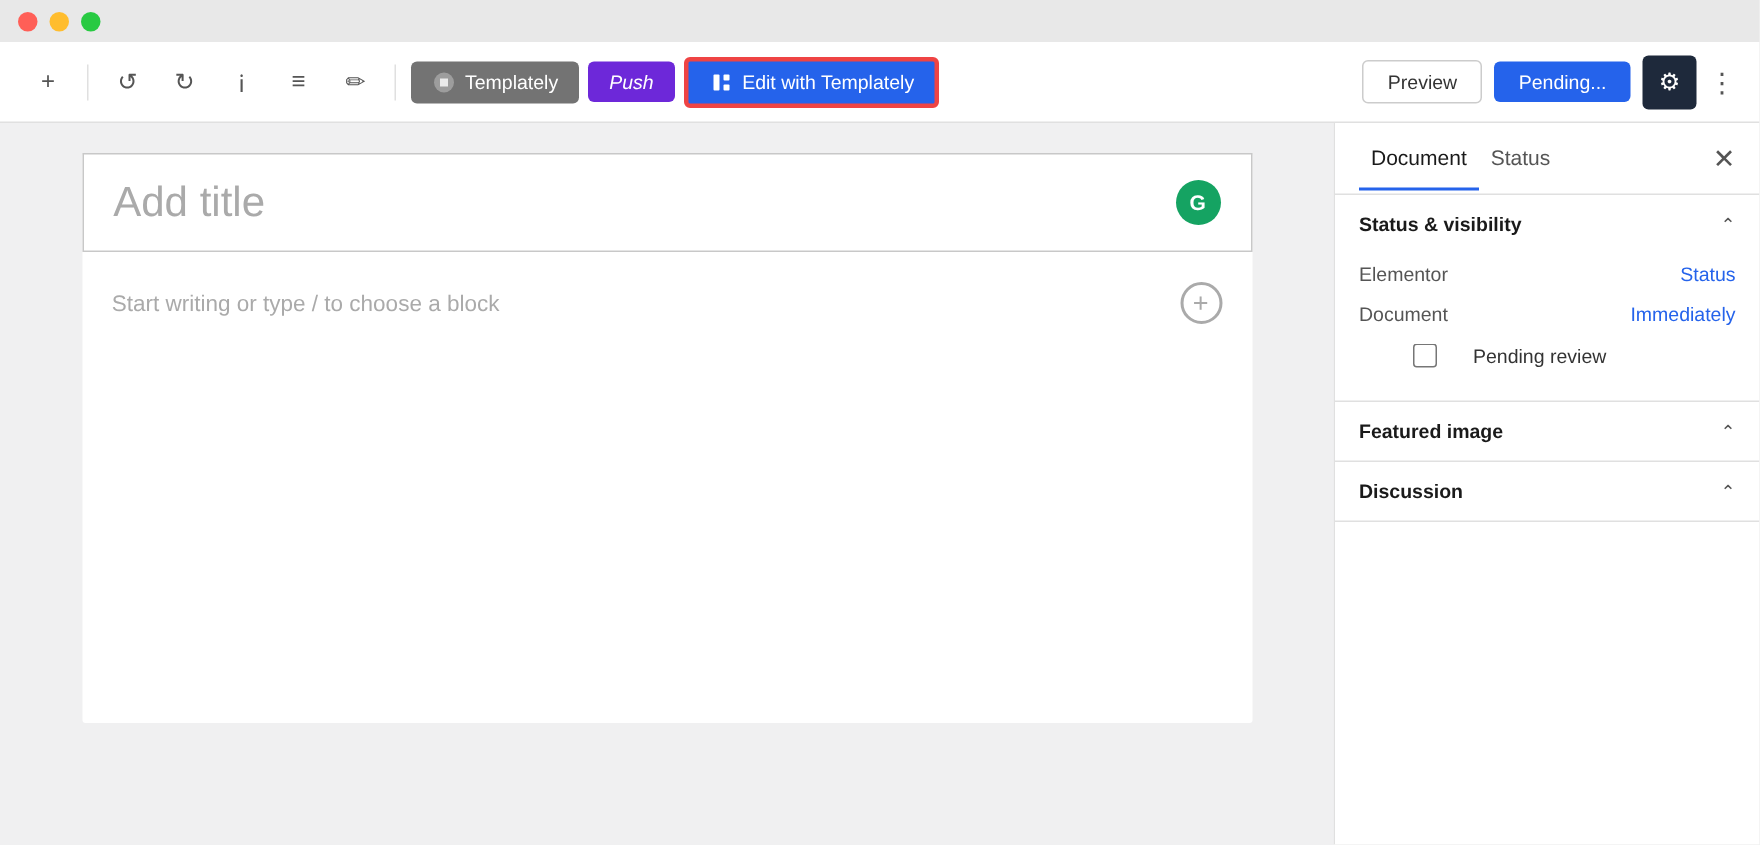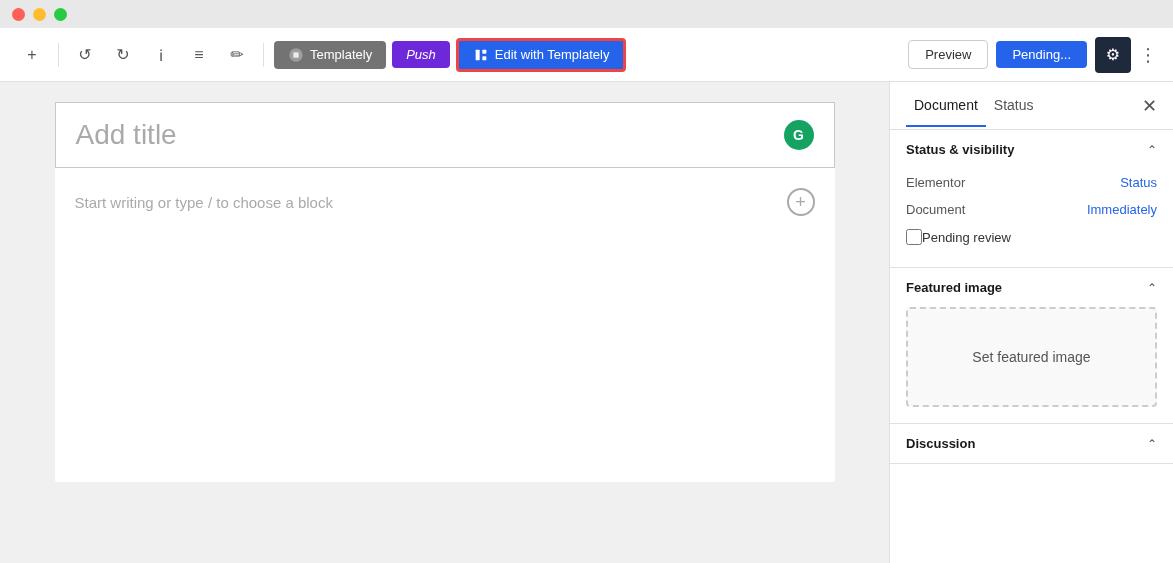--- a/index.html
+++ b/index.html
@@ -288,24 +288,25 @@
     }
     .meta-value-link {
       color: #2563eb;
       text-decoration: none;
       font-size: 13px;
     }
 
     .checkbox-row {
       display: flex;
       align-items: flex-end;
-      gap: 0;
+      gap: 24px;
       padding: 6px 0;
       font-size: 13px;
       color: #333;
+      margin-left: 36px;
     }
     .checkbox-input {
       width: 16px;
       height: 16px;
       cursor: pointer;
     }
 
     .featured-image-box {
       border: 2px dashed #ccc;
       border-radius: 4px;
@@ -434,23 +435,20 @@
           <span>Pending review</span>
         </div>
       </div>
     </div>
 
     <div class="sidebar-section">
       <div class="sidebar-section-header">
         <span class="sidebar-section-title">Featured image</span>
         <span class="chevron-icon">⌃</span>
       </div>
-      <div class="sidebar-section-content">
-        <div class="featured-image-box">Set featured image</div>
-      </div>
     </div>
 
     <div class="sidebar-section">
       <div class="sidebar-section-header">
         <span class="sidebar-section-title">Discussion</span>
         <span class="chevron-icon">⌃</span>
       </div>
     </div>
   </div>
 </div>

